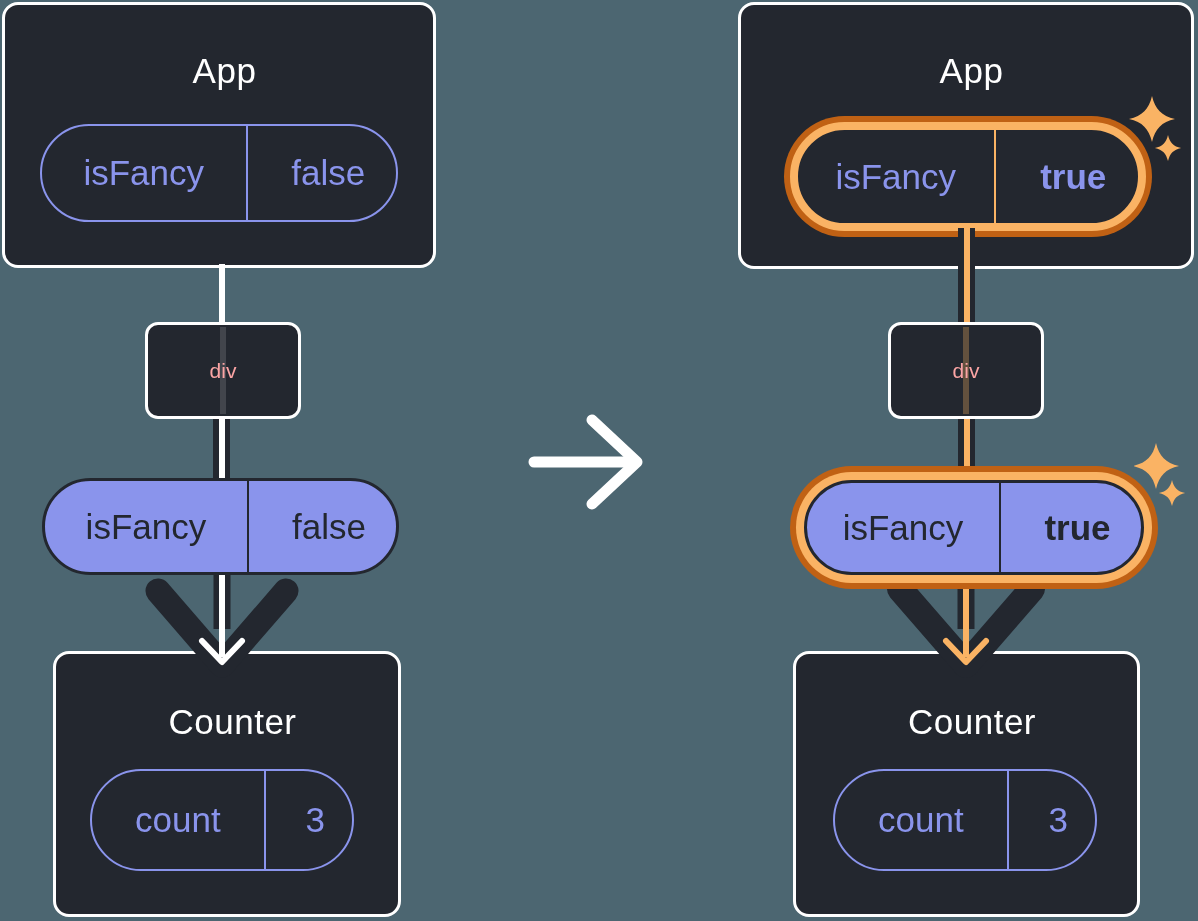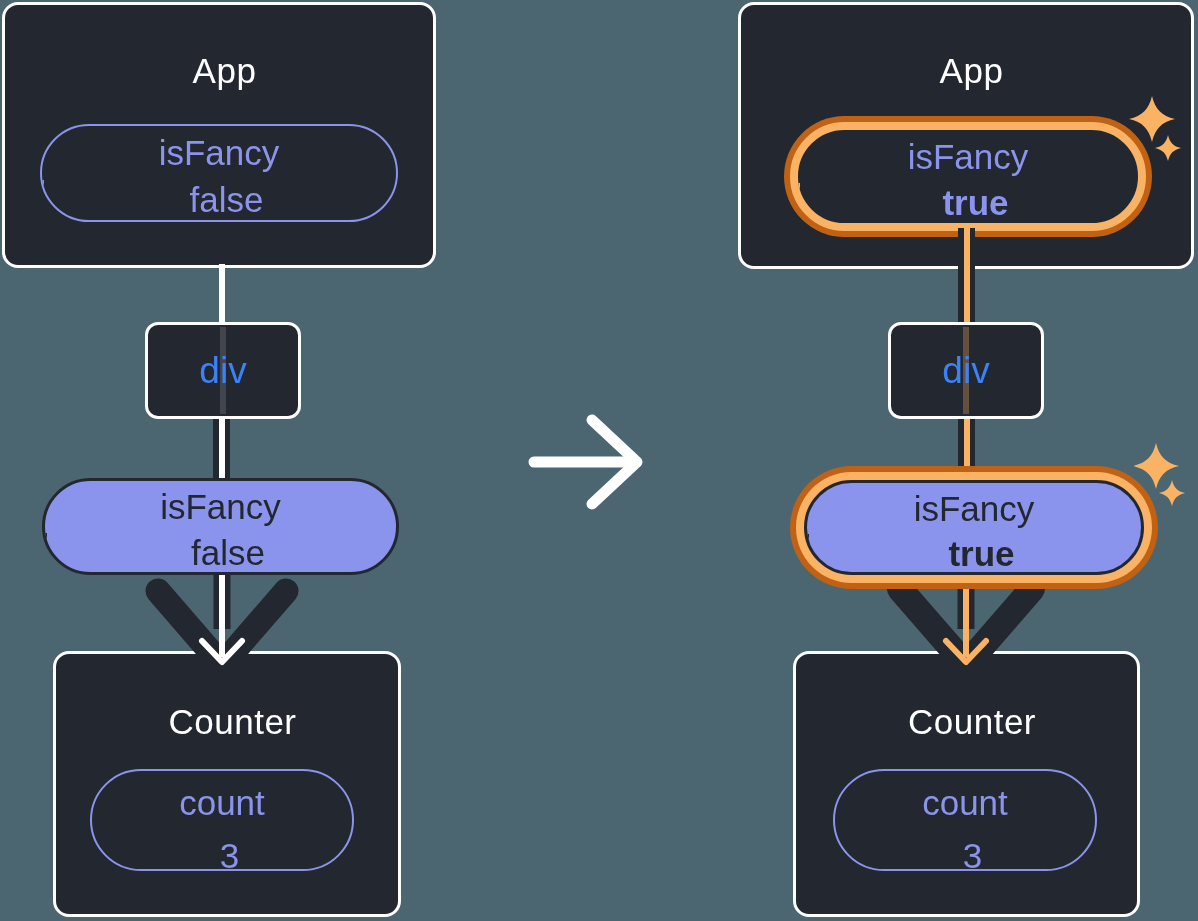--- a/index.html
+++ b/index.html
@@ -31,42 +31,41 @@
     color: #FFFFFF;
     font-size: 35px;
     font-weight: 400;
     letter-spacing: 0.5px;
   }
 
   .div-label {
     position: absolute;
     left: 0; right: 0; top: 0; bottom: 0;
     display: flex; align-items: center; justify-content: center;
-    color: #3b82f6;
-    font-size: 37px;
+    color: #fca5a5;
+    font-size: 21px;
   }
 
   
   .ghost-line {
     position: absolute;
     top: 2px; bottom: 2px;
     width: 6px;
     left: calc(50% - 3px);
   }
   .ghost-white  { background: rgba(255,255,255,0.14); }
   .ghost-orange { background: rgba(250,179,100,0.30); }
 
   
   .pill {
     position: absolute;
     display: flex;
     border-radius: 70px;
     overflow: hidden;
     z-index: 4;
-    flex-direction: column;
   }
   .pill .seg {
     display: flex; align-items: center; justify-content: center;
     font-size: 35px;
     height: 100%;
   }
   .seg.key   { flex: 0 0 57.5%; }
   .seg.value { flex: 1 1 auto; padding-left: 13px; }
   .pill.counter-pill .seg.key { flex: 0 0 66%; }
 

